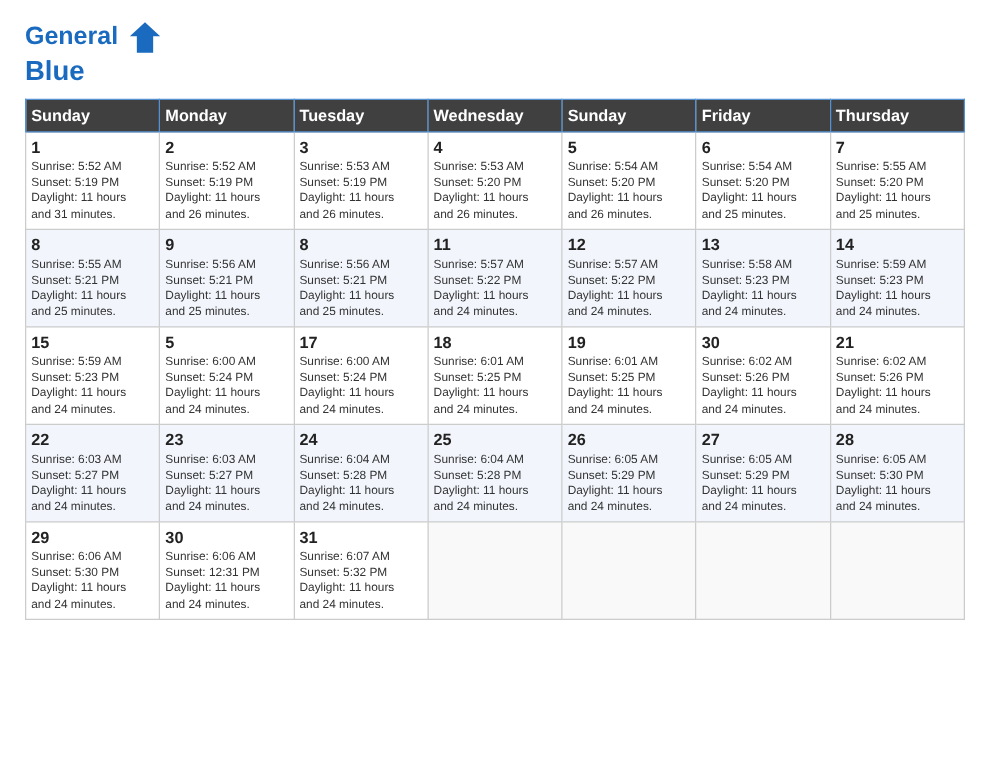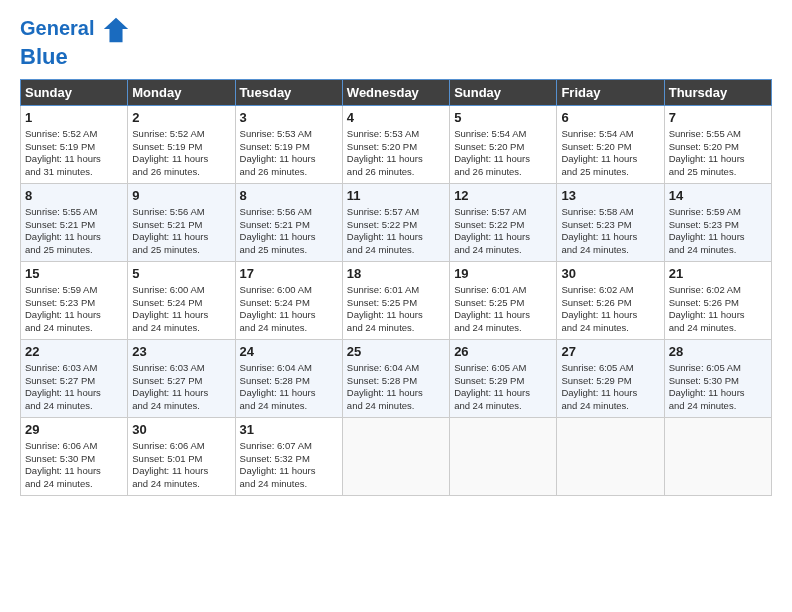--- a/index.html
+++ b/index.html
@@ -327,21 +327,21 @@
           <td>
             <span class="day-num">29</span>
             <div>Sunrise: 6:06 AM</div>
             <div>Sunset: 5:30 PM</div>
             <div>Daylight: 11 hours</div>
             <div>and 24 minutes.</div>
           </td>
           <td>
             <span class="day-num">30</span>
             <div>Sunrise: 6:06 AM</div>
-            <div>Sunset: 5:01 PM</div>
+            <div>Sunset: 12:31 PM</div>
             <div>Daylight: 11 hours</div>
             <div>and 24 minutes.</div>
           </td>
           <td>
             <span class="day-num">31</span>
             <div>Sunrise: 6:07 AM</div>
             <div>Sunset: 5:32 PM</div>
             <div>Daylight: 11 hours</div>
             <div>and 24 minutes.</div>
           </td>

